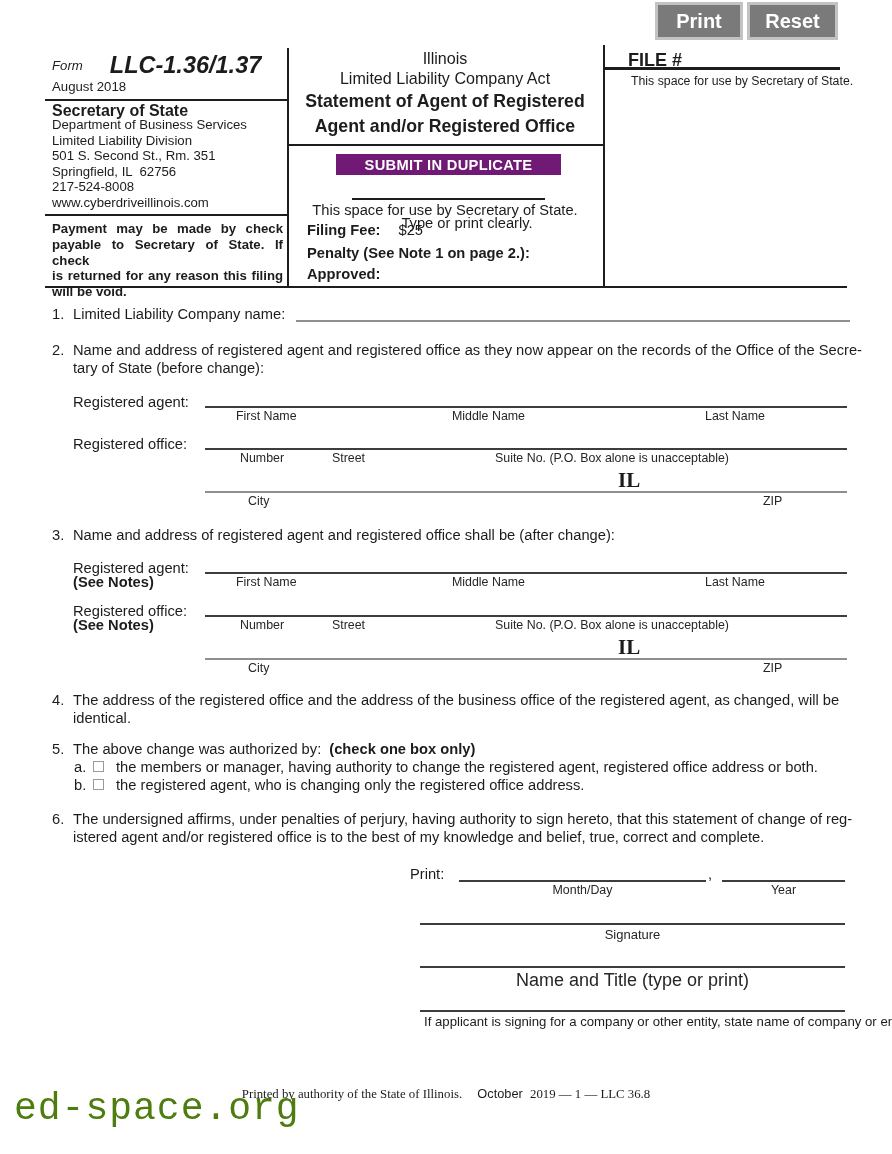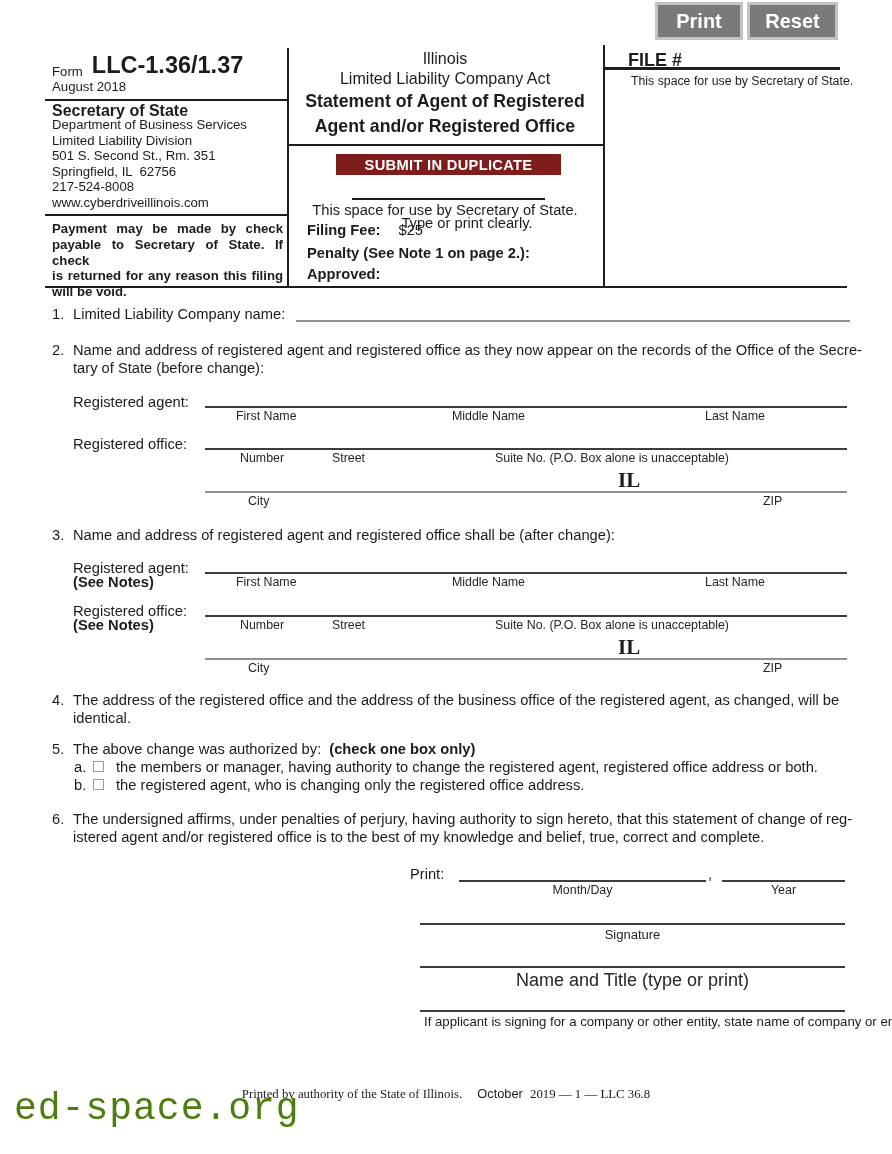--- a/index.html
+++ b/index.html
@@ -24,21 +24,21 @@
   .ctr{text-align:center;}
   .btn{
     position:absolute;top:2px;height:38px;
     background:#7a7a7a;border:3px solid #c3c3c3;box-sizing:border-box;
     color:#ffffff;font-weight:bold;font-size:20px;
     display:flex;align-items:center;justify-content:center;
     cursor:pointer;
   }
   .banner{
     position:absolute;left:336px;top:154px;width:225px;height:21px;
-    background:#7f1d1d;color:#ffffff;font-weight:bold;font-size:14.7px;
+    background:#701a75;color:#ffffff;font-weight:bold;font-size:14.7px;
     display:flex;align-items:center;justify-content:center;letter-spacing:.3px;
   }
   .payment{position:absolute;left:52px;top:221px;width:231px;
     font-weight:bold;font-size:13.2px;line-height:15.8px;}
   .payment div{text-align:justify;text-align-last:justify;}
   .payment div:last-child{text-align-last:left;}
   .agency{position:absolute;left:52px;top:117px;font-size:13.2px;line-height:15.5px;}
   .agency div{white-space:pre;}
   .cb{
     position:absolute;width:11px;height:11px;background:#ffffff;
@@ -65,21 +65,21 @@
   <div class="btn" style="left:747px;width:91px;">Reset</div>
 
   <div class="vline" style="left:287px;top:48px;height:240px;"></div>
   <div class="vline" style="left:603px;top:45px;height:243px;"></div>
   <div class="hline" style="left:45px;top:99px;width:242px;"></div>
   <div class="hline" style="left:45px;top:214px;width:242px;"></div>
   <div class="hline" style="left:287px;top:144px;width:316px;"></div>
   <div class="hline" style="left:603px;top:67px;width:237px;height:2.5px;"></div>
   <div class="hline" style="left:45px;top:286px;width:802px;"></div>
 
-  <div class="abs" style="left:52px;top:52px;display:flex;align-items:flex-end;gap:9px;">
+  <div class="abs" style="left:52px;top:52px;display:flex;align-items:center;gap:27px;font-style:italic;">
     <span class="small">Form</span>
     <span class="b" style="font-size:23.5px;">LLC-1.36/1.37</span>
   </div>
   <div class="abs small" style="left:52px;top:79px;">August 2018</div>
 
   <div class="abs b" style="left:52px;top:102px;font-size:16px;">Secretary of State</div>
   <div class="agency">
     <div>Department of Business Services</div>
     <div>Limited Liability Division</div>
     <div>501 S. Second St., Rm. 351</div>

